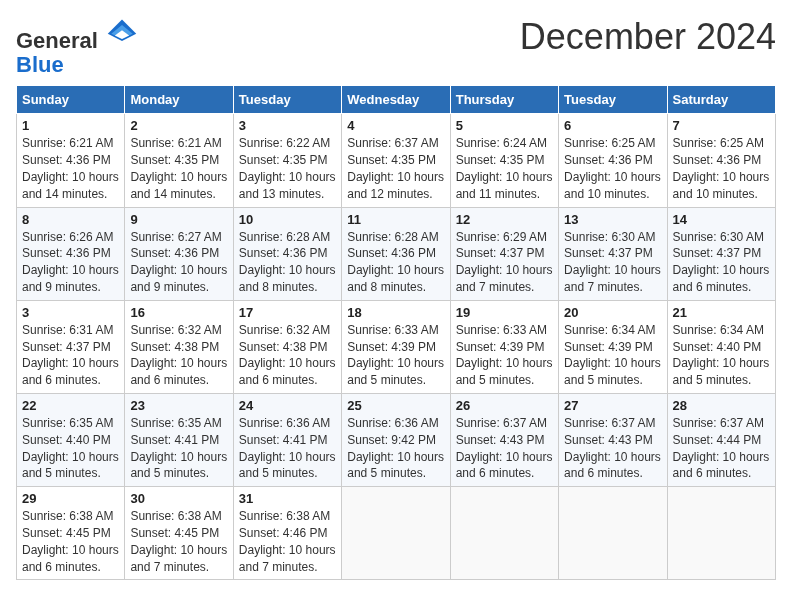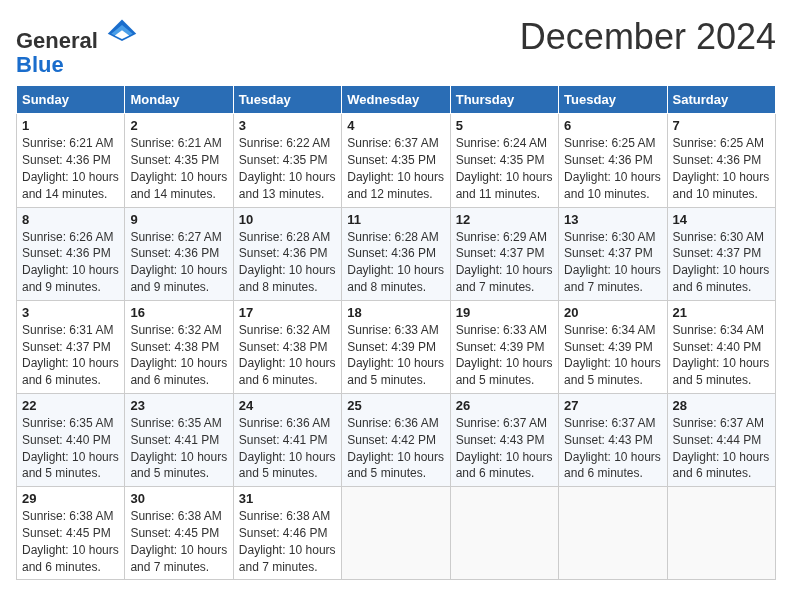--- a/index.html
+++ b/index.html
@@ -324,21 +324,21 @@
         <div class="day-info">
           <span>Sunrise: 6:36 AM</span><br>
           <span>Sunset: 4:41 PM</span><br>
           <span>Daylight: 10 hours and 5 minutes.</span>
         </div>
       </td>
         <td>
         <span class="day-num">25</span>
         <div class="day-info">
           <span>Sunrise: 6:36 AM</span><br>
-          <span>Sunset: 4:42 PM</span><br>
+          <span>Sunset: 9:42 PM</span><br>
           <span>Daylight: 10 hours and 5 minutes.</span>
         </div>
       </td>
         <td>
         <span class="day-num">26</span>
         <div class="day-info">
           <span>Sunrise: 6:37 AM</span><br>
           <span>Sunset: 4:43 PM</span><br>
           <span>Daylight: 10 hours and 6 minutes.</span>
         </div>

